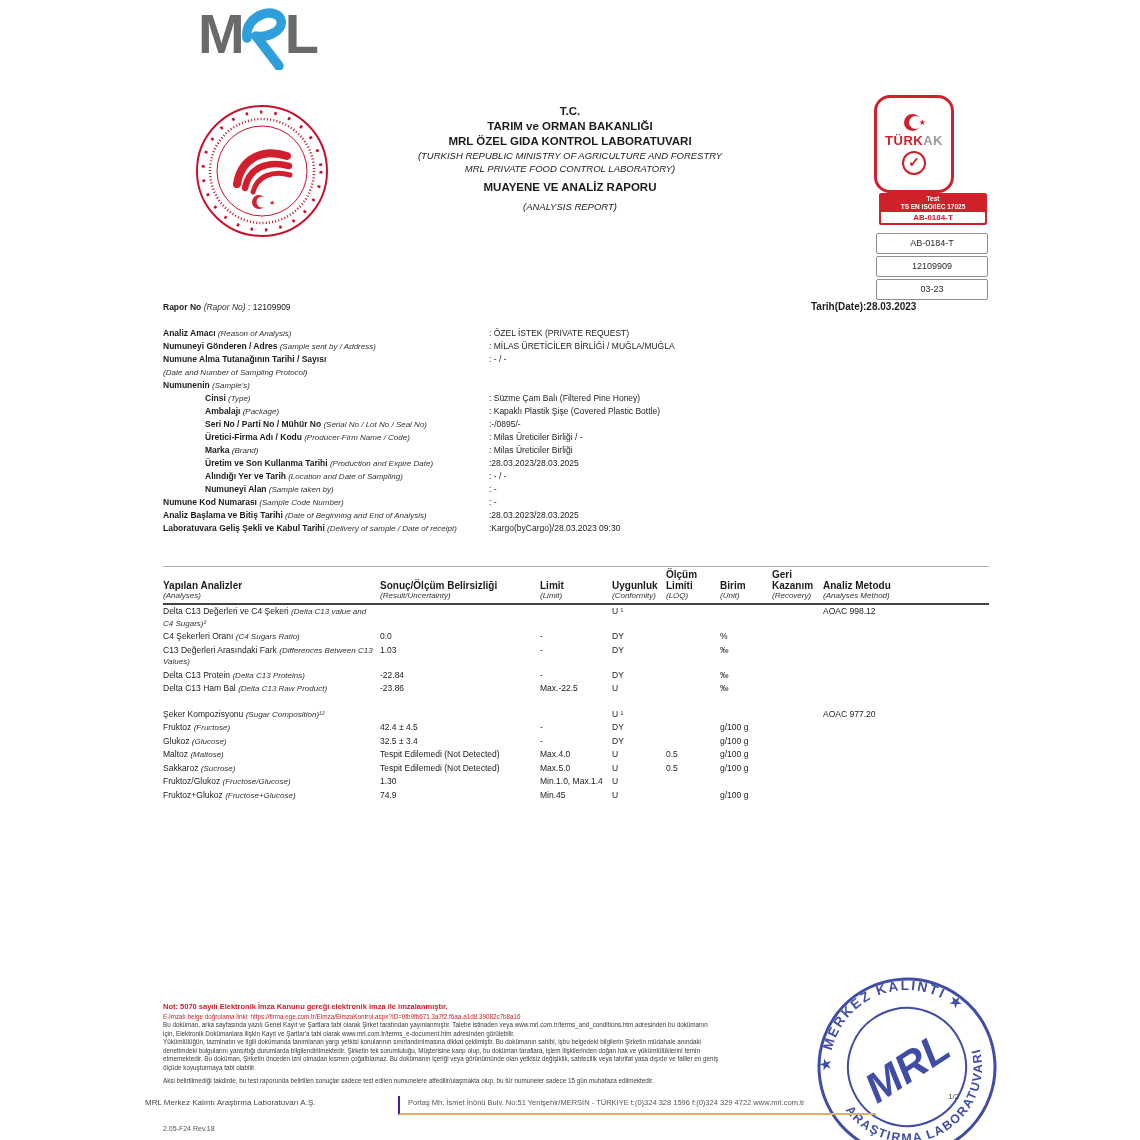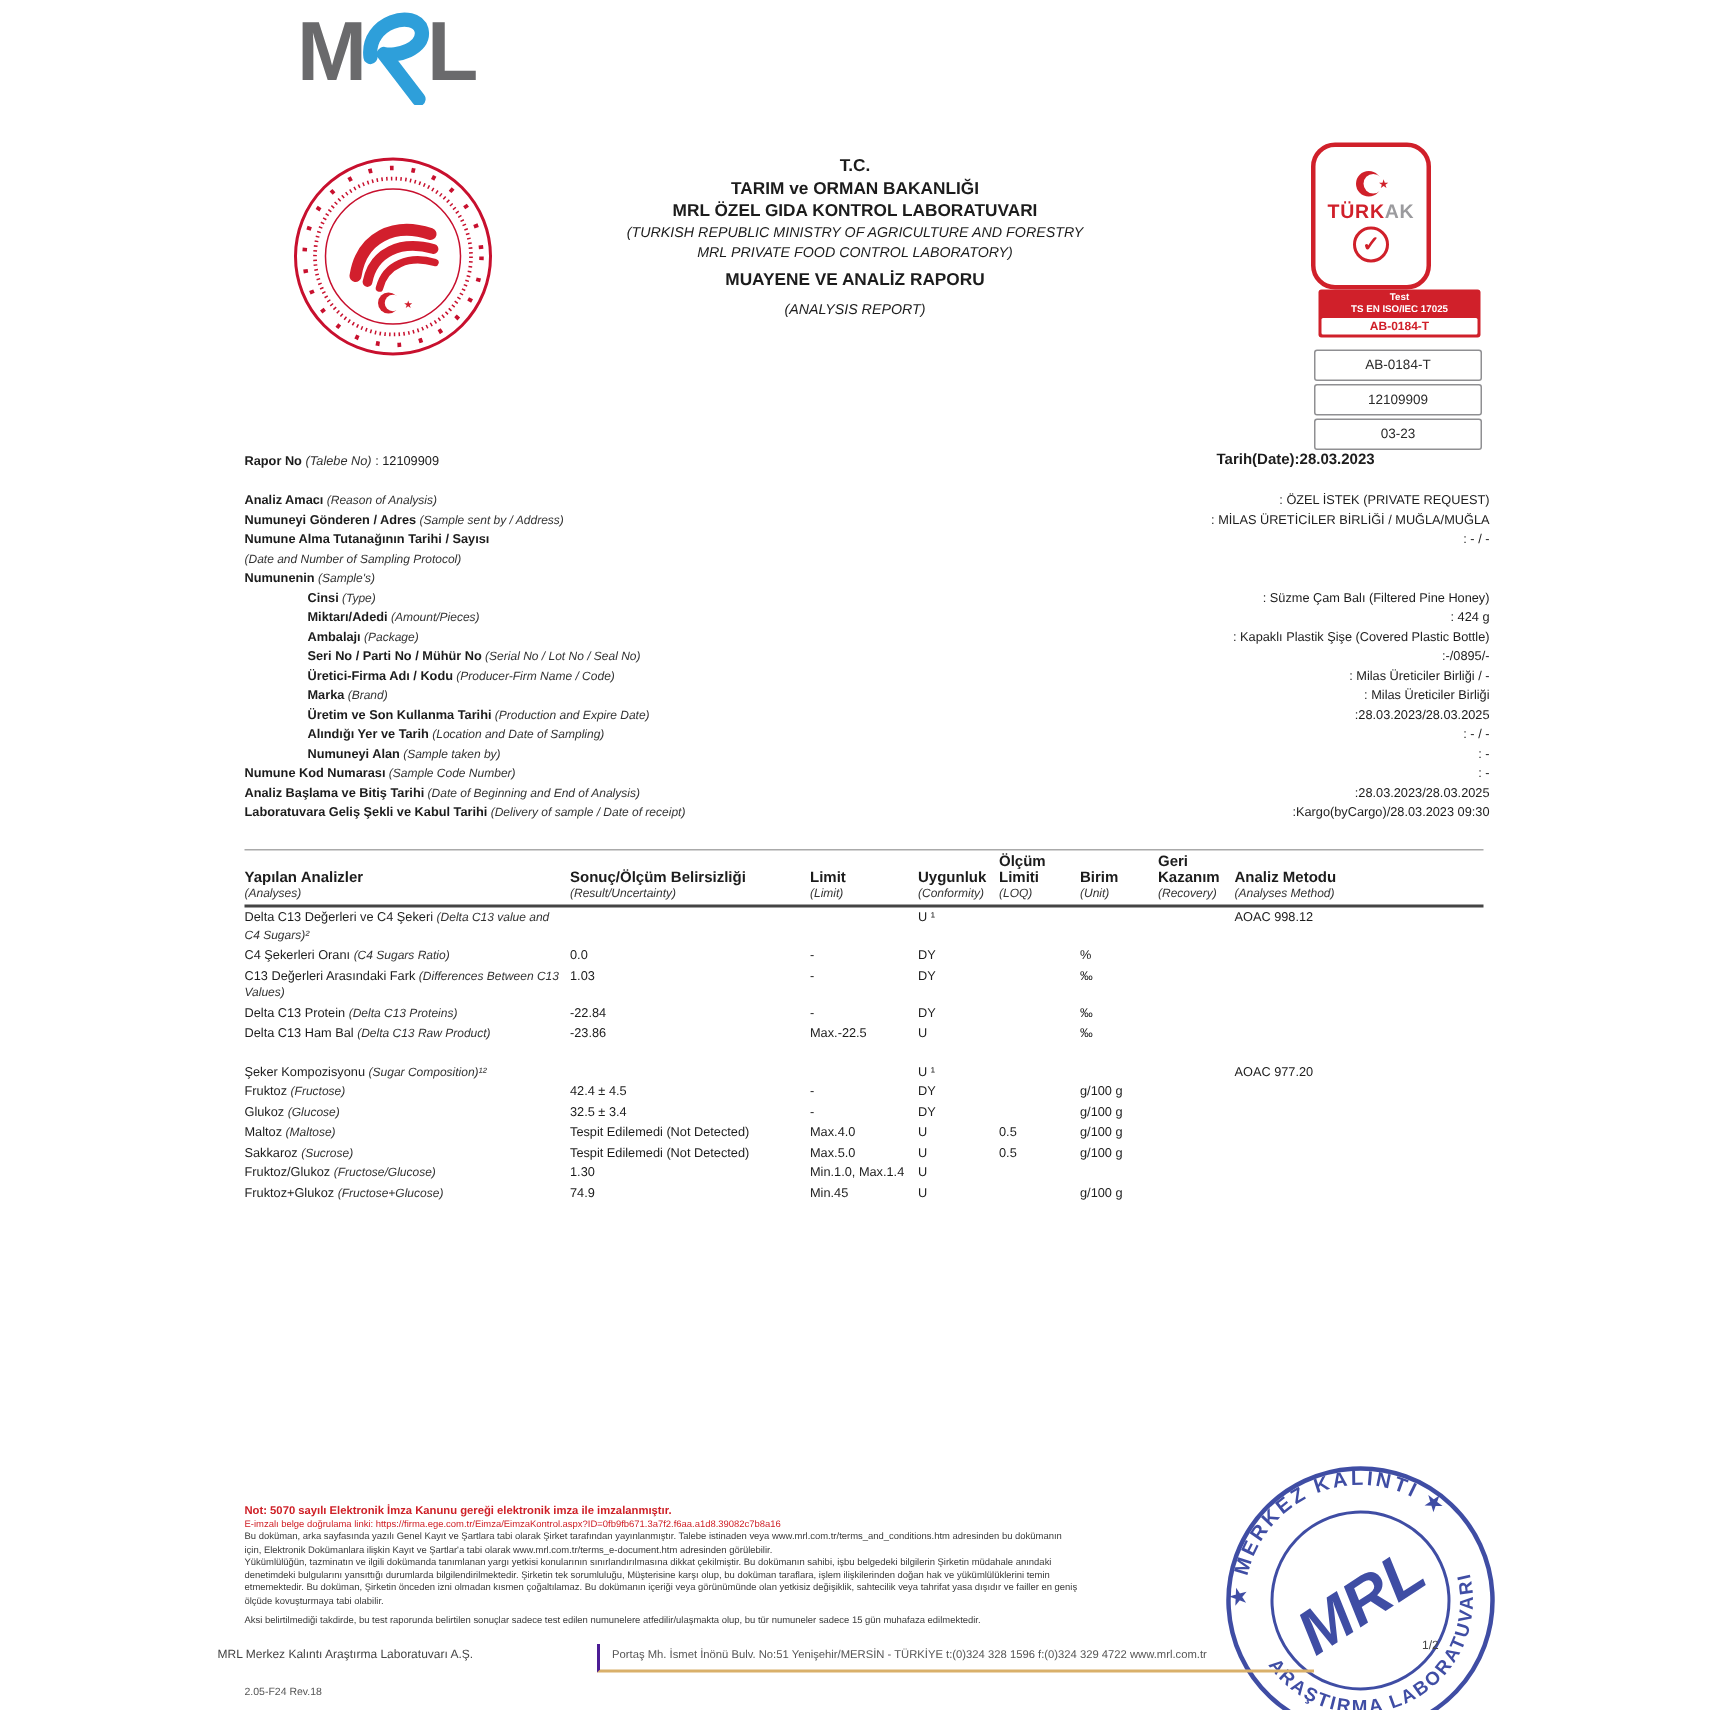--- a/index.html
+++ b/index.html
@@ -40,21 +40,21 @@
   .raporno b{font-weight:bold;}
   .raporno i{font-style:italic;color:#333;}
   .tarih{position:absolute;left:799px;top:301px;font-size:10px;font-weight:bold;margin-left:12px;}
   
   .fields{position:absolute;left:163px;top:327px;width:830px;}
   .frow{display:flex;align-items:flex-start;line-height:13px;font-size:8.5px;}
   .flabel{width:326px;flex:none;box-sizing:border-box;}
   .frow.ind .flabel{padding-left:42px;}
   .flabel b{font-weight:bold;}
   .flabel i{font-style:italic;font-size:8px;color:#333;}
-  .fvalue{flex:1;text-align:right;}
+  .fvalue{flex:1;}
   
   .atable{position:absolute;left:163px;top:566px;width:826px;border-top:1px solid #aaa;}
   .ahead{display:flex;align-items:flex-end;border-bottom:2px solid #444;padding:3px 0 2px 0;}
   .hcell{box-sizing:border-box;padding-right:4px;}
   .hcell .tr{font-weight:bold;font-size:10px;line-height:10.5px;white-space:pre-line;}
   .hcell .en{font-style:italic;font-size:8px;line-height:10px;color:#333;}
   .trow{display:flex;align-items:flex-start;font-size:8.5px;line-height:11.5px;padding:1px 0;}
   .trow.spacer{margin-top:12px;}
   .tcell{box-sizing:border-box;padding-right:4px;}
   .tcell i{font-style:italic;font-size:8px;color:#333;}
@@ -139,21 +139,21 @@
   </div>
 
   <div class="cellcol">
     <div class="cell">AB-0184-T</div>
     <div class="cell">12109909</div>
     <div class="cell">03-23</div>
   </div>
 
   <div class="raporno">
     <b>Rapor No</b>
-    <i>(Talebe No)</i>
+    <i>(Rapor No)</i>
     <span>: 12109909</span>
   </div>
   <div class="tarih">Tarih(Date):28.03.2023</div>
 
   <div class="fields">
       <div class="frow">
         <span class="flabel"><b>Analiz Amacı</b><i> (Reason of Analysis)</i></span>
         <span class="fvalue">: ÖZEL İSTEK (PRIVATE REQUEST)</span>
       </div>
       <div class="frow">
@@ -168,24 +168,20 @@
         <span class="flabel"><i>(Date and Number of Sampling Protocol)</i></span>
         <span class="fvalue"></span>
       </div>
       <div class="frow">
         <span class="flabel"><b>Numunenin</b><i> (Sample's)</i></span>
         <span class="fvalue"></span>
       </div>
       <div class="frow ind">
         <span class="flabel"><b>Cinsi</b><i> (Type)</i></span>
         <span class="fvalue">: Süzme Çam Balı  (Filtered Pine Honey)</span>
-      </div>
-      <div class="frow ind">
-        <span class="flabel"><b>Miktarı/Adedi</b><i> (Amount/Pieces)</i></span>
-        <span class="fvalue">: 424 g</span>
       </div>
       <div class="frow ind">
         <span class="flabel"><b>Ambalajı</b><i> (Package)</i></span>
         <span class="fvalue">: Kapaklı Plastik Şişe  (Covered Plastic Bottle)</span>
       </div>
       <div class="frow ind">
         <span class="flabel"><b>Seri No / Parti No / Mühür No</b><i> (Serial No / Lot No / Seal No)</i></span>
         <span class="fvalue">:-/0895/-</span>
       </div>
       <div class="frow ind">

